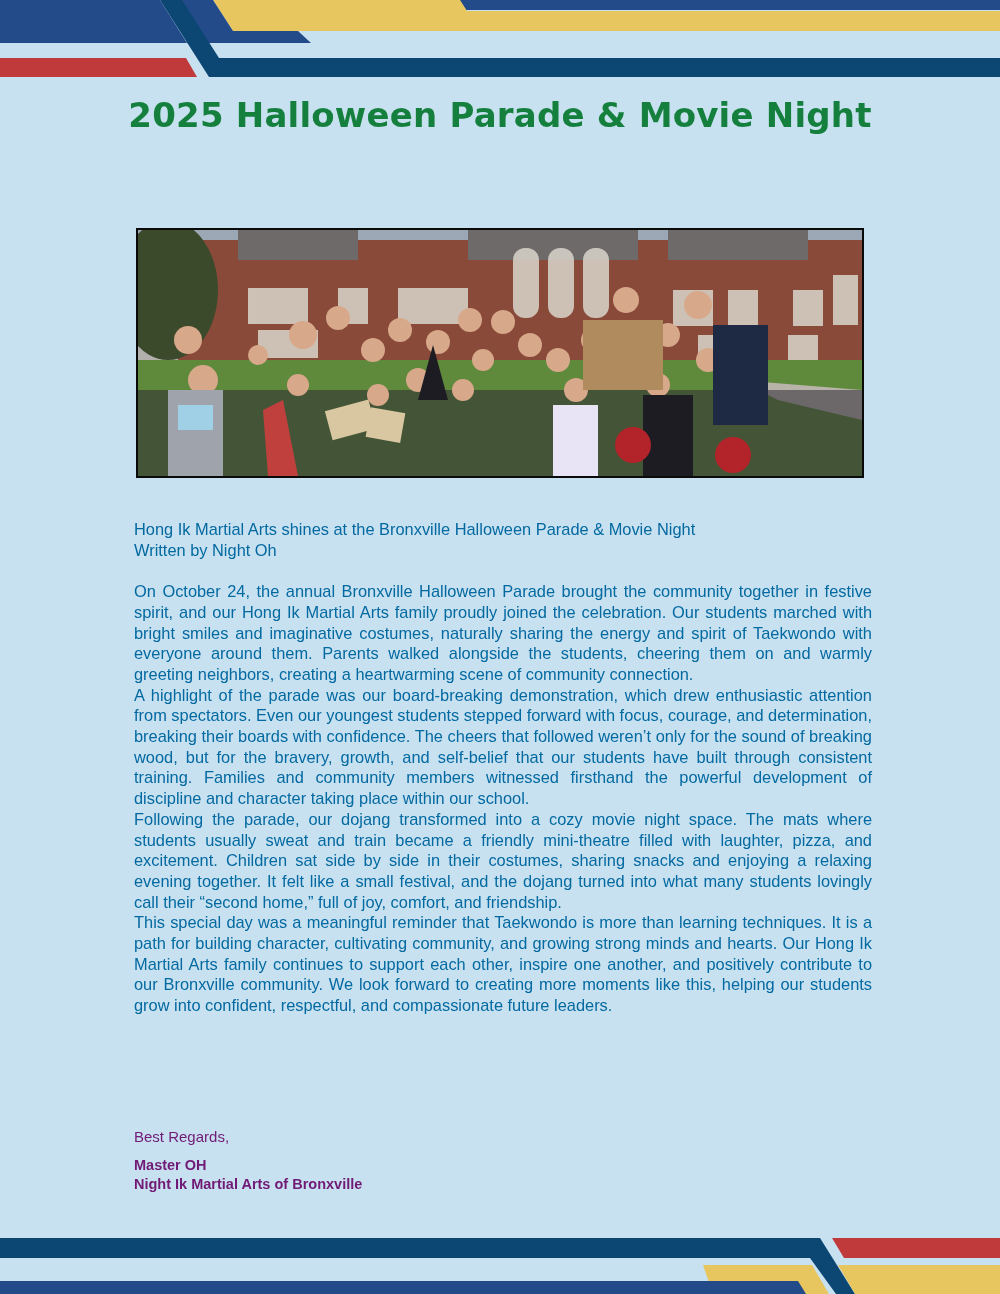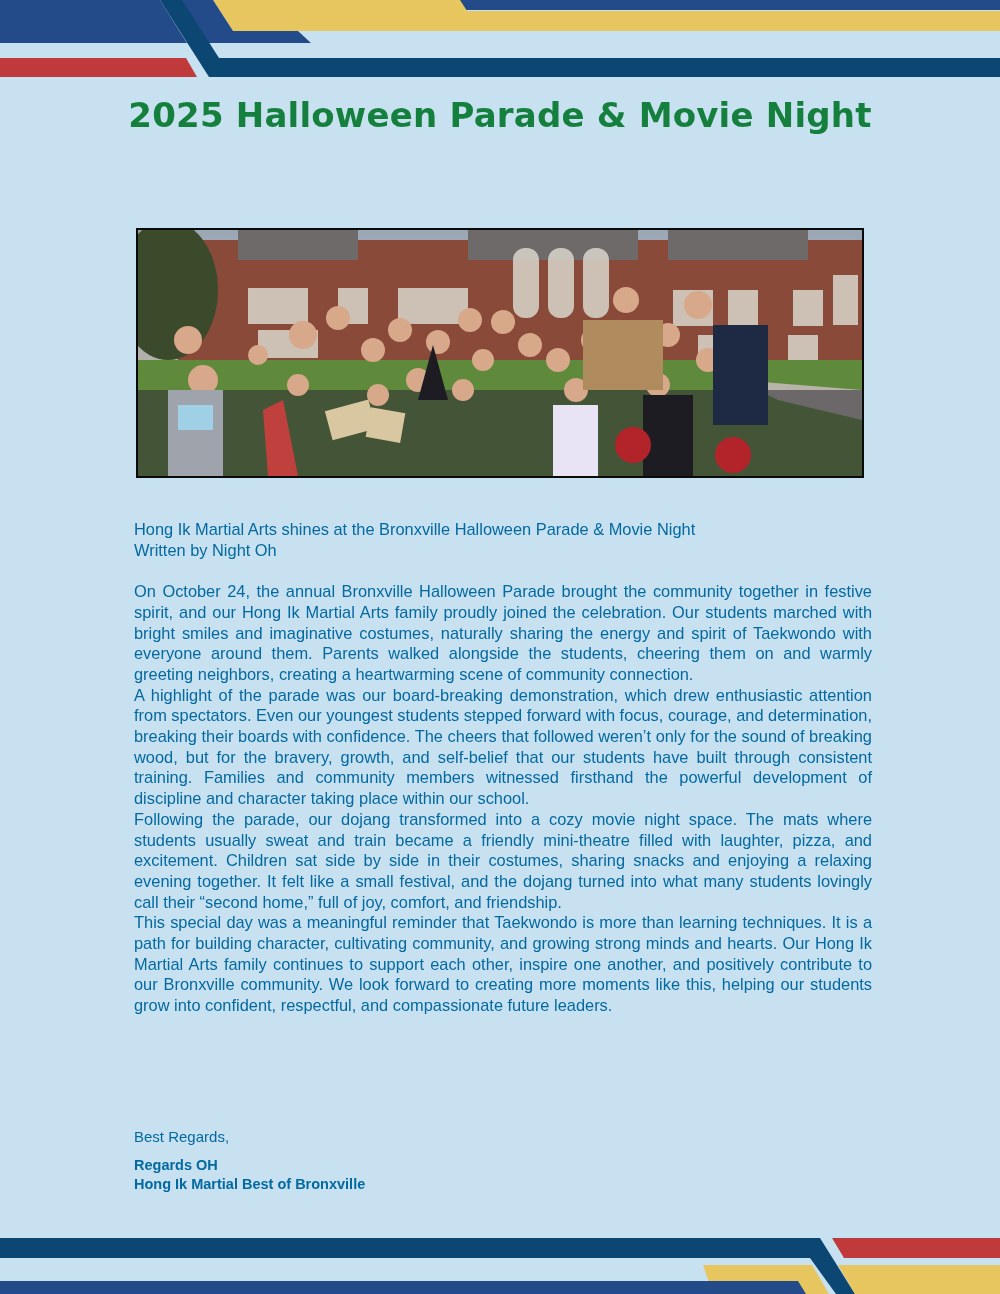--- a/index.html
+++ b/index.html
@@ -28,21 +28,21 @@
   .photo svg { display: block; }
 
   .article {
     position: absolute; left: 134px; top: 504px; width: 738px;
     font-size: 16.4px; line-height: 20.7px; color: #0369a1; margin-top: 15px;
   }
   .article .sub { margin: 0; }
   .article .body { margin-top: 20.7px; }
   .article p { margin: 0; text-align: justify; }
 
-  .closing { position: absolute; left: 134px; top: 1127px; font-size: 15px; color: #0369a1; }
+  .closing { position: absolute; left: 134px; top: 1127px; font-size: 15px; color: #701a75; }
   .closing .regards { line-height: 20px; }
   .closing .sig { margin-top: 9px; font-weight: bold; line-height: 19px; font-size: 14.5px; }
 </style>
 </head>
 <body>
 
 <svg class="deco deco-top" viewBox="0 0 1000 80" width="1000" height="80">
   <polygon points="0,0 1000,0 1000,10 466,10 459,0 0,0" fill="#234b8a"></polygon>
   <polygon points="213,0 460,0 467,11 1000,11 1000,31 233,31" fill="#e8c65f"></polygon>
   <polygon points="0,0 160,0 187,43 0,43" fill="#234b8a"></polygon>
@@ -141,22 +141,22 @@
     <p>On October 24, the annual Bronxville Halloween Parade brought the community together in festive spirit, and our Hong Ik Martial Arts family proudly joined the celebration. Our students marched with bright smiles and imaginative costumes, naturally sharing the energy and spirit of Taekwondo with everyone around them. Parents walked alongside the students, cheering them on and warmly greeting neighbors, creating a heartwarming scene of community connection.</p>
     <p>A highlight of the parade was our board-breaking demonstration, which drew enthusiastic attention from spectators. Even our youngest students stepped forward with focus, courage, and determination, breaking their boards with confidence. The cheers that followed weren’t only for the sound of breaking wood, but for the bravery, growth, and self-belief that our students have built through consistent training. Families and community members witnessed firsthand the powerful development of discipline and character taking place within our school.</p>
     <p>Following the parade, our dojang transformed into a cozy movie night space. The mats where students usually sweat and train became a friendly mini-theatre filled with laughter, pizza, and excitement. Children sat side by side in their costumes, sharing snacks and enjoying a relaxing evening together. It felt like a small festival, and the dojang turned into what many students lovingly call their “second home,” full of joy, comfort, and friendship.</p>
     <p>This special day was a meaningful reminder that Taekwondo is more than learning techniques. It is a path for building character, cultivating community, and growing strong minds and hearts. Our Hong Ik Martial Arts family continues to support each other, inspire one another, and positively contribute to our Bronxville community. We look forward to creating more moments like this, helping our students grow into confident, respectful, and compassionate future leaders.</p>
   </div>
 </div>
 
 <div class="closing">
   <div class="regards">Best Regards,</div>
   <div class="sig">
-    <div>Regards OH</div>
-    <div>Hong Ik Martial Best of Bronxville</div>
+    <div>Master OH</div>
+    <div>Night Ik Martial Arts of Bronxville</div>
   </div>
 </div>
 
 <svg class="deco deco-bottom" viewBox="0 0 1000 64" width="1000" height="64">
   <polygon points="0,8 820,8 855,64 836,64 810,28 0,28" fill="#0c4673"></polygon>
   <polygon points="832,8 1000,8 1000,28 844,28" fill="#c0393b"></polygon>
   <polygon points="703,35 812,35 829,64 713,64" fill="#e8c65f"></polygon>
   <polygon points="838,35 1000,35 1000,64 855,64" fill="#e8c65f"></polygon>
   <polygon points="0,51 798,51 806,64 0,64" fill="#234b8a"></polygon>
 </svg>

